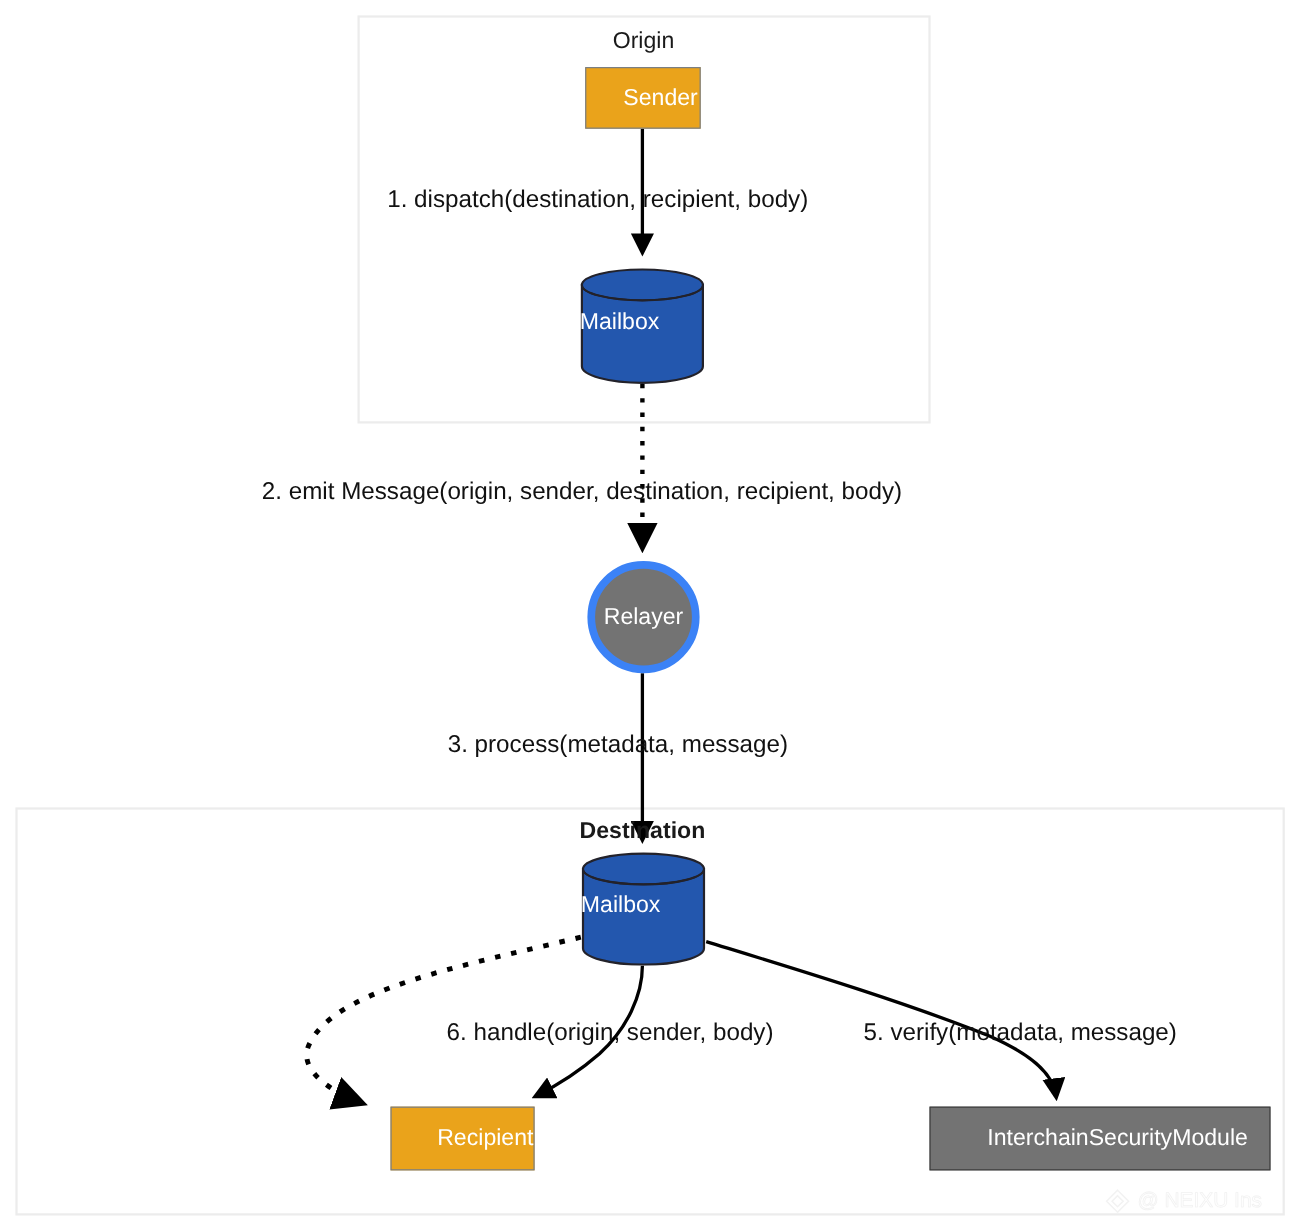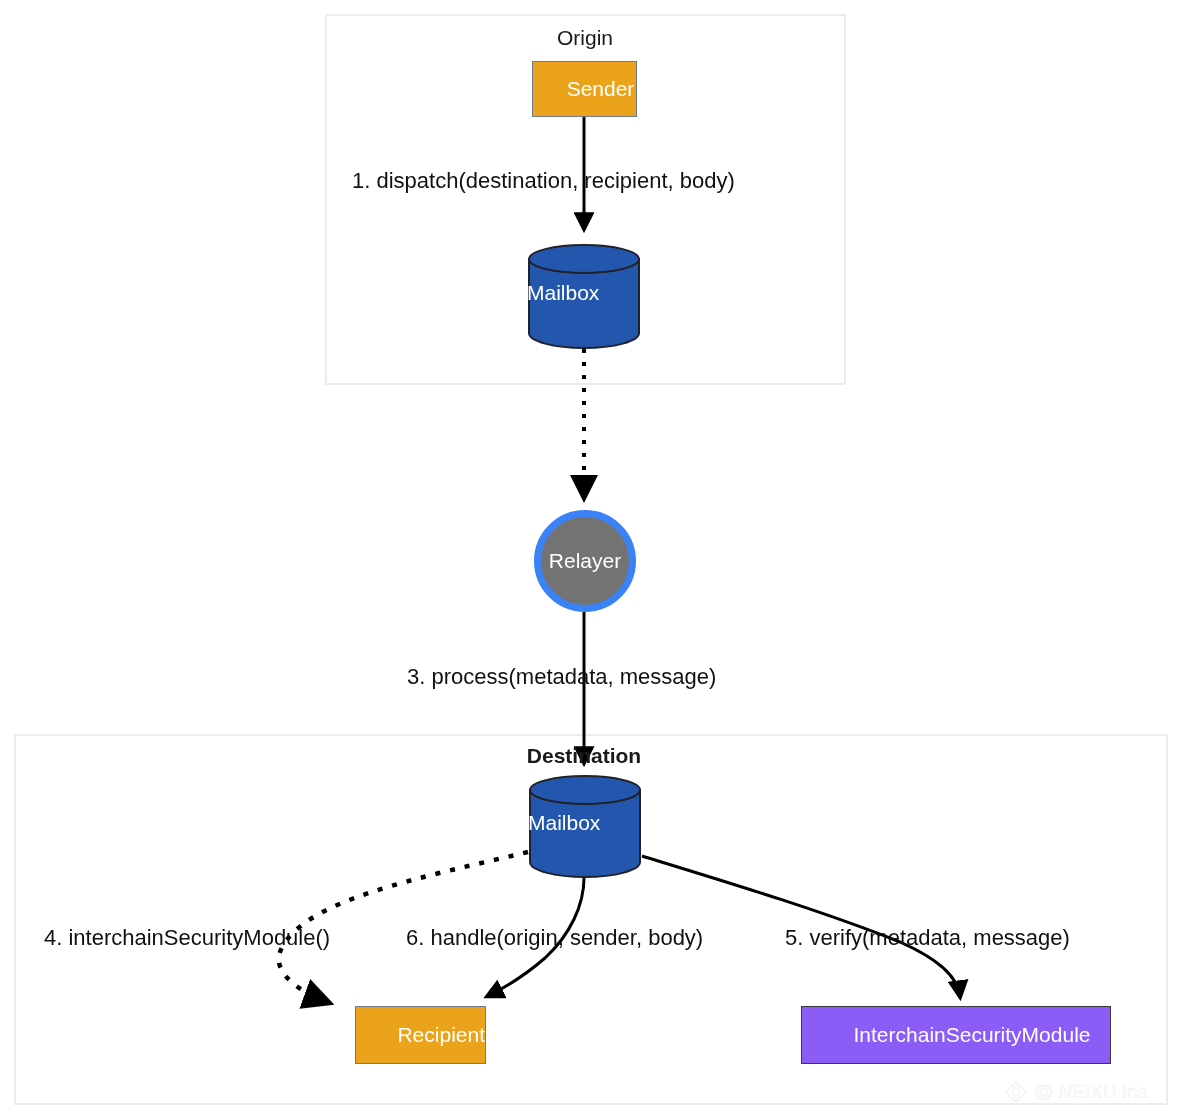--- a/index.html
+++ b/index.html
@@ -62,22 +62,23 @@
     color: #ffffff;
     font-size: 21px;
     white-space: nowrap;
     padding-left: 32px;
   }
   .rect-orange {
     background: #EAA31B;
     border: 1px solid #6f7b8c;
   }
   .rect-blue {
-    background: #8b5cf6;
+    background: #737373;
     border: 1px solid #3a3a3a;
+    margin-left: 44px;
   }
   #sender-node  { left: 532px; top: 61px;   width: 105px; height: 56px; }
   #recipient-node { left: 355px; top: 1006px; width: 131px; height: 58px; justify-content: flex-end; }
   #ism-node     { left: 801px; top: 1006px; width: 310px; height: 58px; font-size: 21px; }
 
   .cylinder {
     position: absolute;
   }
   .cyl-label {
     position: absolute;
@@ -223,22 +224,22 @@
 
   <div class="node-rect rect-orange" id="recipient-node">
     <span>Recipient</span>
   </div>
 
   <div class="node-rect rect-blue" id="ism-node">
     <span>InterchainSecurityModule</span>
   </div>
 
   <div class="edge-label" id="label-dispatch">1. dispatch(destination, recipient, body)</div>
+  <div class="edge-label" id="label-emit">2. emit Message(origin, sender, destination, recipient, body)</div>
   <div class="edge-label" id="label-process">3. process(metadata, message)</div>
-  <div class="edge-label" id="label-ism">4. interchainSecurityModule()</div>
   <div class="edge-label" id="label-handle">6. handle(origin, sender, body)</div>
   <div class="edge-label" id="label-verify">5. verify(metadata, message)</div>
 
   <div id="watermark">
     <svg width="24" height="24" viewBox="0 0 24 24">
       <g fill="none" stroke="#e6e6e6" stroke-width="1.4">
         <path d="M12 2 L22 12 L12 22 L2 12 Z"></path>
         <path d="M12 7 L17 12 L12 17 L7 12 Z"></path>
       </g>
     </svg>

